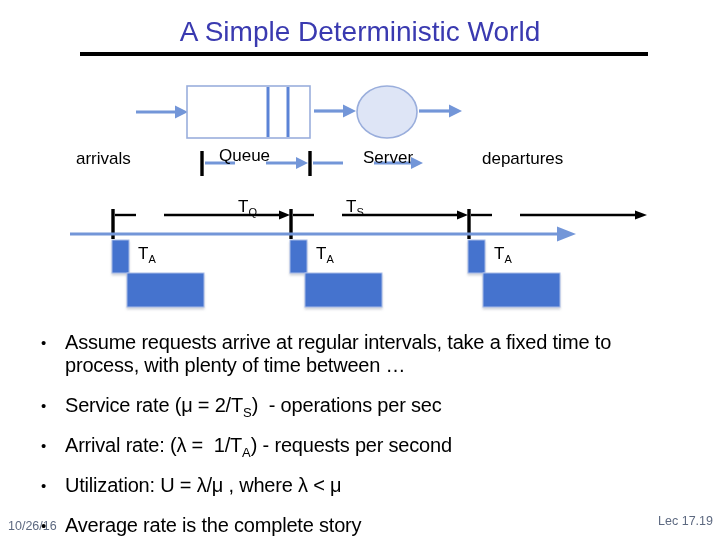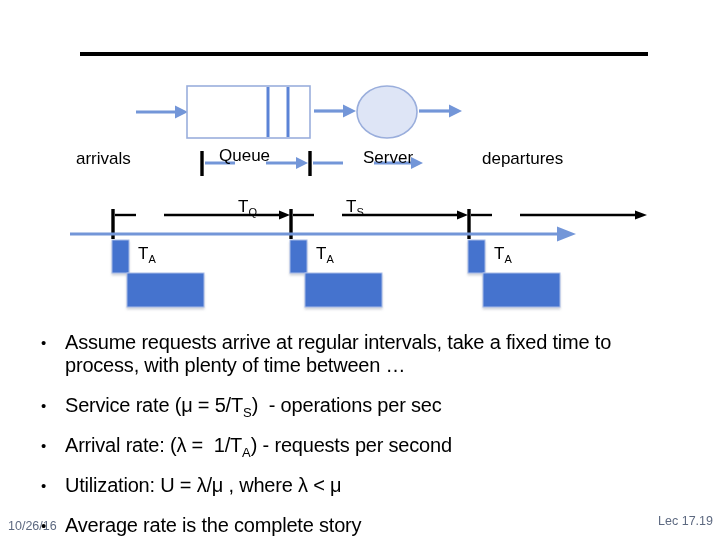--- a/index.html
+++ b/index.html
@@ -35,20 +35,21 @@
           font-size:12.5px;color:var(--footer_gray);}
   .footer .f-left{position:absolute;left:8px;top:5px;}
   .footer .f-center{position:absolute;left:239px;top:0;}
   .footer .f-right{position:absolute;right:7px;top:0;}
 </style>
 </head>
 <body>
 
 <div class="slide">
 
+  <div class="page-title">A Simple Deterministic World</div>
 
   <svg class="gfx" viewBox="0 0 720 540">
 
     <line class="underline" x1="80" y1="54" x2="648" y2="54"></line>
 
     <g>
       <line class="blue-stroke" x1="136" y1="112" x2="176" y2="112"></line>
       <polygon class="blue-fill" points="175,105.5 188,112 175,118.5"></polygon>
     </g>
 
@@ -119,21 +120,21 @@
   <div class="label" style="left:316px;top:198px;"><span>T</span><span class="sub">A</span></div>
   <div class="label" style="left:494px;top:198px;"><span>T</span><span class="sub">A</span></div>
 
   <div class="bullets">
     <div class="bullet-row">
       <span class="dot">•</span>
       <span class="btext"><span>Assume requests arrive at regular intervals, take a fixed time to process, with plenty of time between …</span><span class="sub"></span><span></span></span>
     </div>
     <div class="bullet-row">
       <span class="dot">•</span>
-      <span class="btext"><span>Service rate (μ = 5/T</span><span class="sub">S</span><span>)  - operations per sec</span></span>
+      <span class="btext"><span>Service rate (μ = 2/T</span><span class="sub">S</span><span>)  - operations per sec</span></span>
     </div>
     <div class="bullet-row">
       <span class="dot">•</span>
       <span class="btext"><span>Arrival rate: (λ =  1/T</span><span class="sub">A</span><span>) - requests per second</span></span>
     </div>
     <div class="bullet-row">
       <span class="dot">•</span>
       <span class="btext"><span>Utilization: U = λ/μ , where λ &lt; μ</span><span class="sub"></span><span></span></span>
     </div>
     <div class="bullet-row">

